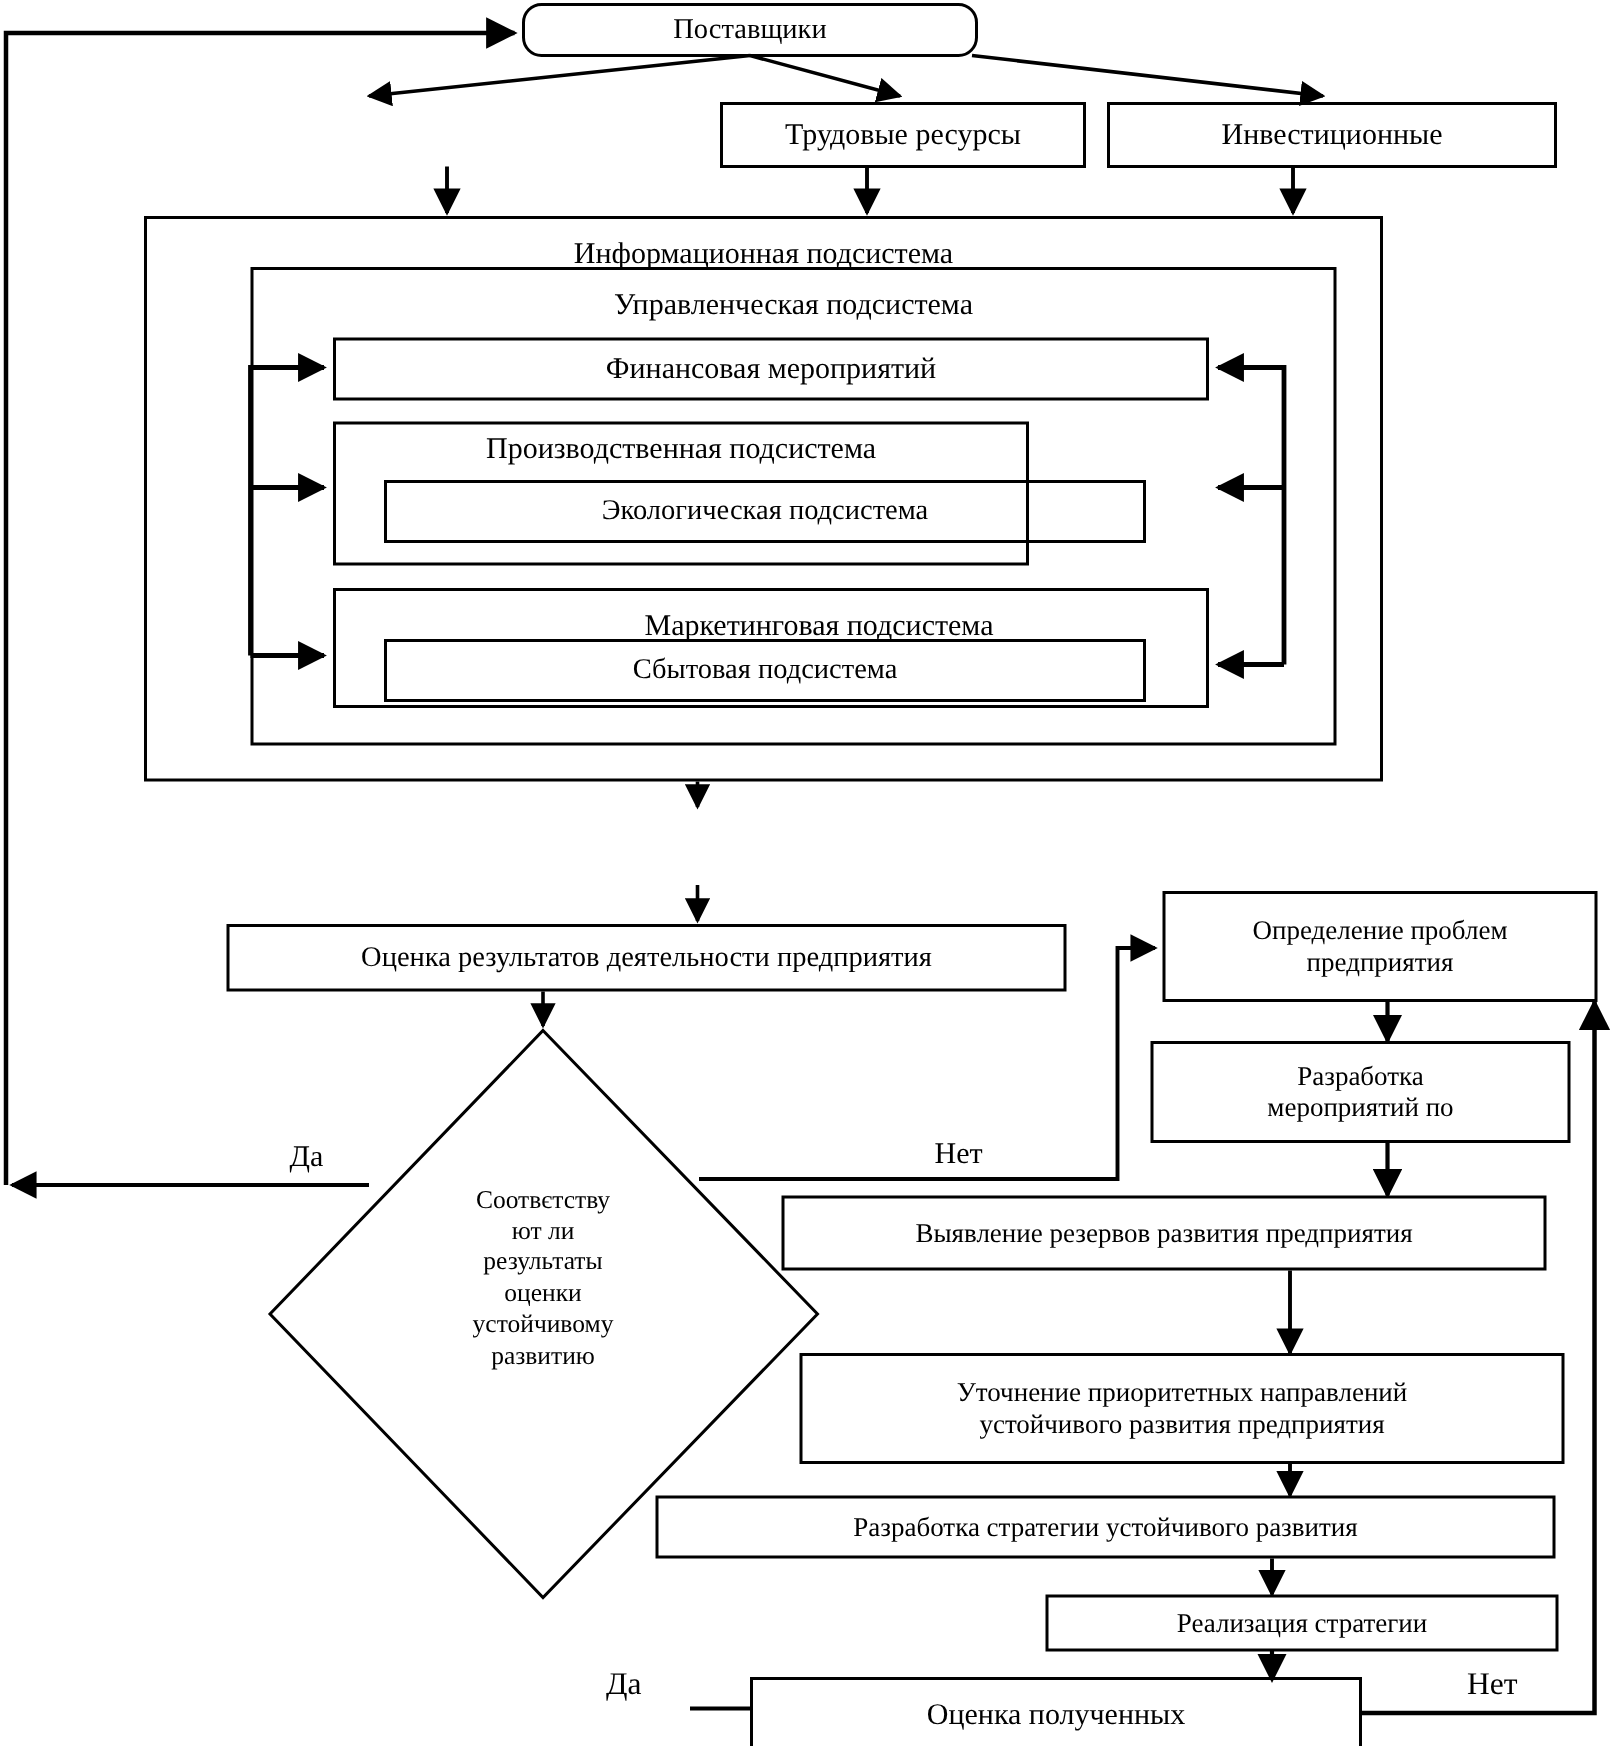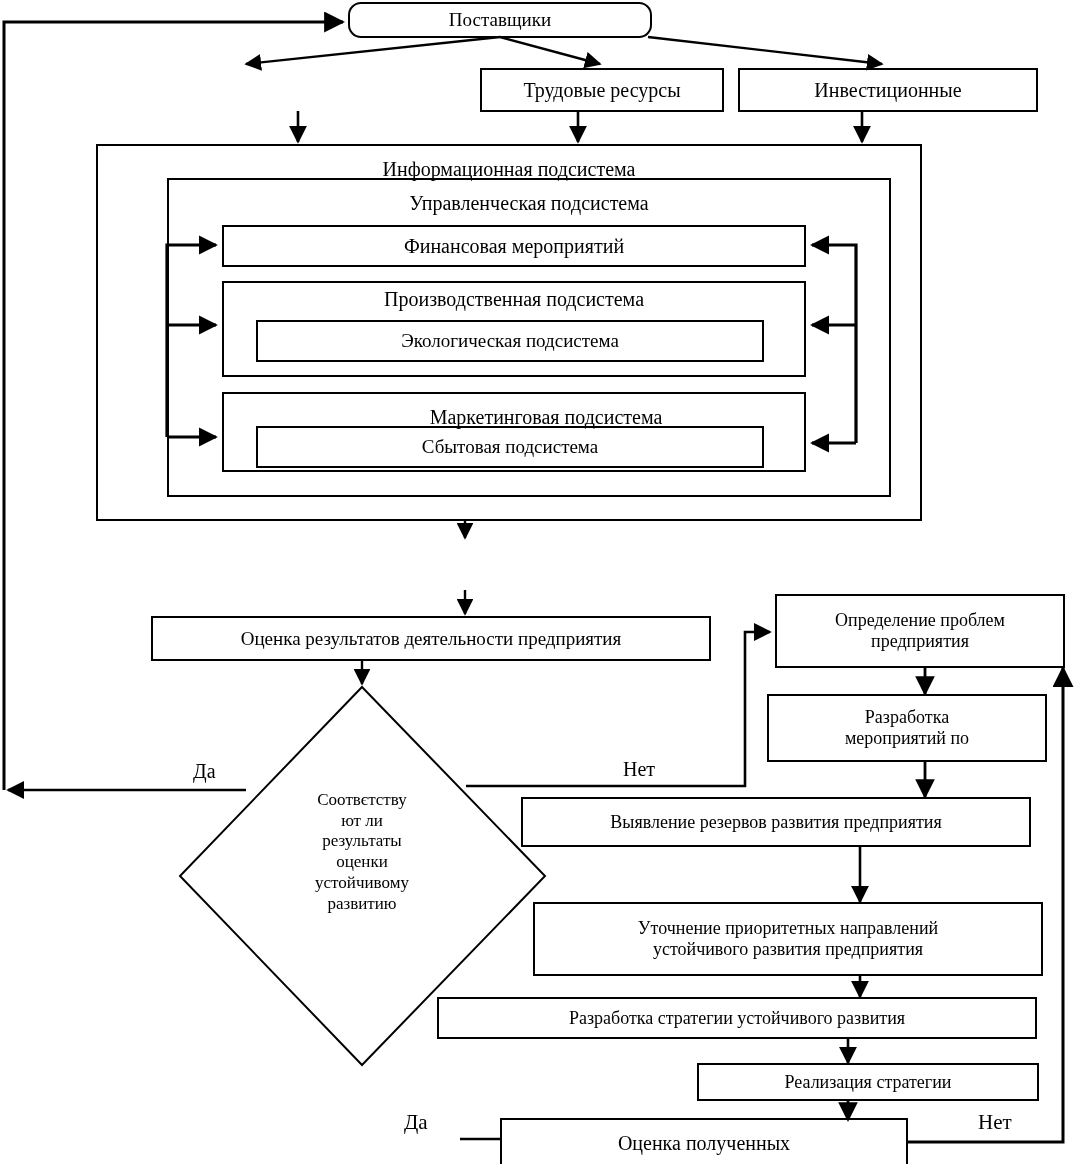--- a/index.html
+++ b/index.html
@@ -179,21 +179,21 @@
   </div>
 
   <div class="node" style="left:147px; top:178px; width:724px; height:319px; display:block;margin-left:20px;">
     <div class="title-inner fs20" style="top:12px;">Управленческая подсистема</div>
   </div>
 
   <div class="node fs20" style="left:222px; top:225px; width:584px; height:42px;">
     <span>Финансовая мероприятий</span>
   </div>
 
-  <div class="node" style="left:222px; top:281px; width:584px; height:96px; display:block;">
+  <div class="node" style="left:222px; top:281px; width:464px; height:96px; display:block;">
     <div class="title-inner fs20" style="top:5px;">Производственная подсистема</div>
   </div>
 
   <div class="node fs19" style="left:256px; top:320px; width:508px; height:42px;">
     <span>Экологическая подсистема</span>
   </div>
 
   <div class="node" style="left:222px; top:392px; width:584px; height:80px; display:block;">
     <div class="title-inner fs20" style="top:12px;margin-left:32px;">Маркетинговая подсистема</div>
   </div>

